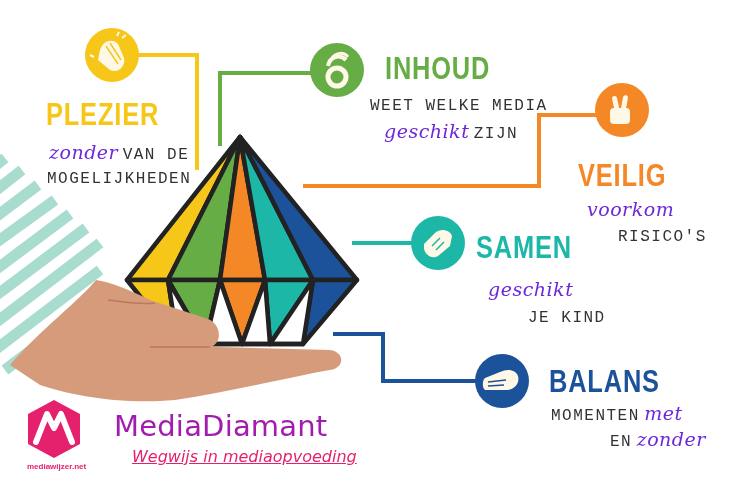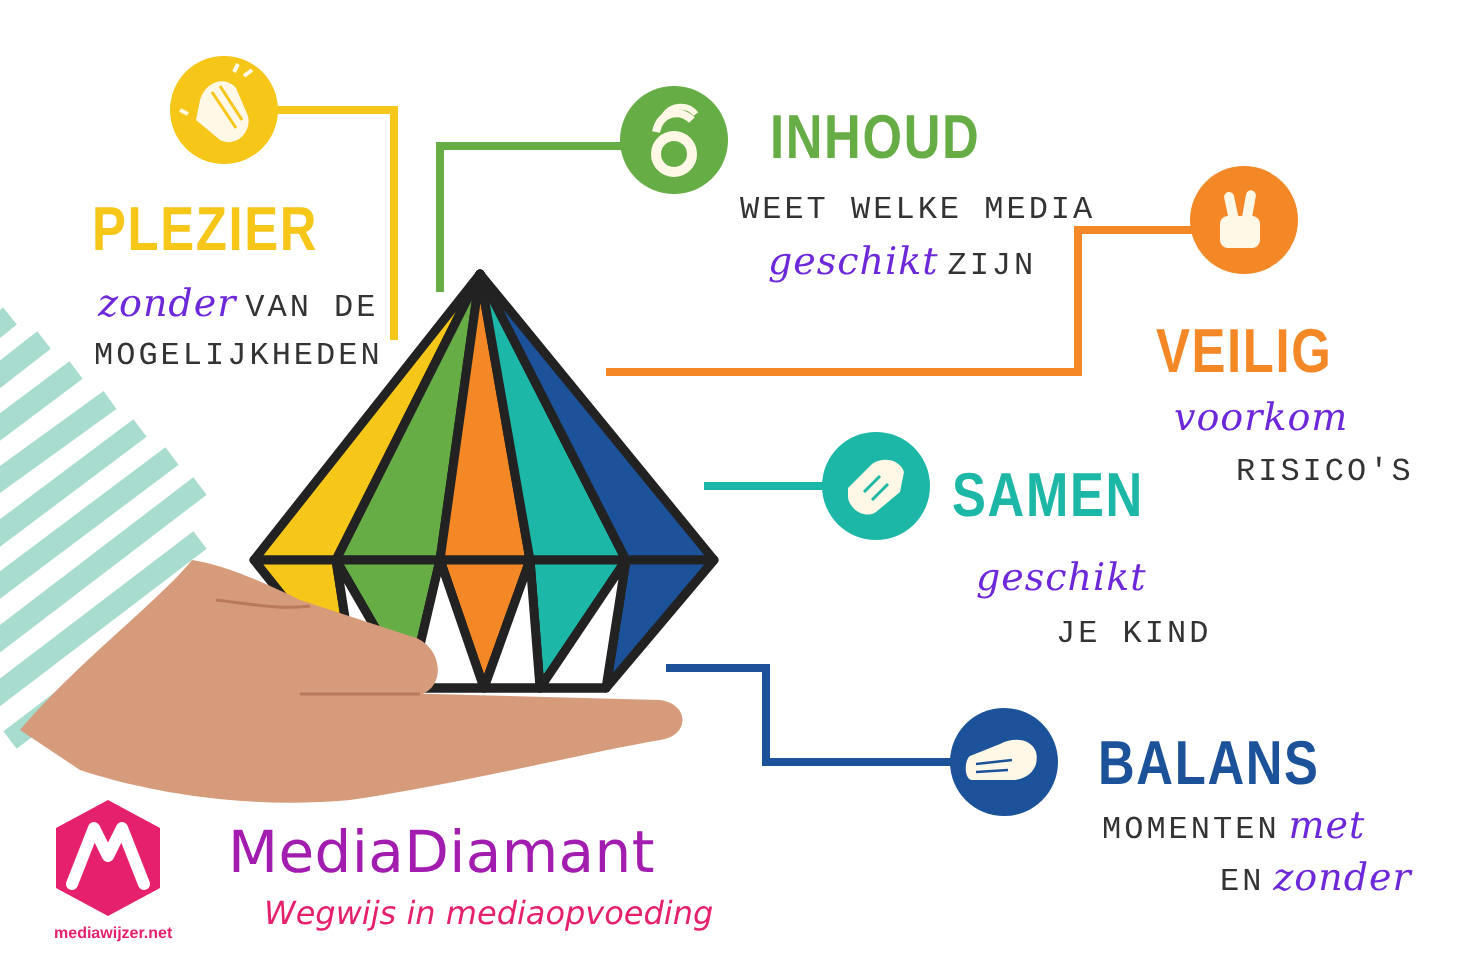--- a/index.html
+++ b/index.html
@@ -3,21 +3,21 @@
 <meta charset="utf-8">
 <style>
   html,body{margin:0;padding:0;background:#ffffff;}
   body{width:730px;height:486px;position:relative;overflow:hidden;font-family:"Liberation Sans",sans-serif;}
   svg.art{position:absolute;left:0;top:0;}
   .title{position:absolute;font-family:"Liberation Sans",sans-serif;font-weight:bold;font-size:31px;letter-spacing:1px;transform:scaleX(0.82);transform-origin:left top;line-height:1;}
   .mono{font-family:"Liberation Mono",monospace;font-size:16px;letter-spacing:1.5px;color:#333;text-align:right;}
   .script{font-family:"DejaVu Serif",serif;font-style:italic;font-size:19px;color:#6d28d9;letter-spacing:0.5px;}
   .line{position:absolute;white-space:nowrap;line-height:1;}
   .brand{position:absolute;left:114px;top:409px;font-family:"DejaVu Sans",sans-serif;font-size:29px;color:#a21caf;letter-spacing:0.2px;}
-  .tagline{position:absolute;left:132px;top:447px;font-family:"DejaVu Sans",sans-serif;font-style:italic;font-size:16px;color:#e5216d;}
+  .tagline{position:absolute;left:132px;top:447px;font-family:"DejaVu Sans",sans-serif;font-style:italic;font-size:16px;color:#e5216d;text-decoration:underline;}
   .logo-text{position:absolute;left:27px;top:462px;font-family:"Liberation Sans",sans-serif;font-size:8px;color:#e5216d;font-weight:bold;}
 </style>
 </head>
 <body>
 
 <svg class="art" width="730" height="486" viewBox="0 0 730 486">
 
   <g stroke="#a7dccf" stroke-width="11" stroke-linecap="butt">
     <line x1="-10" y1="170" x2="5" y2="158"></line>
     <line x1="-10" y1="195" x2="22" y2="170"></line>

